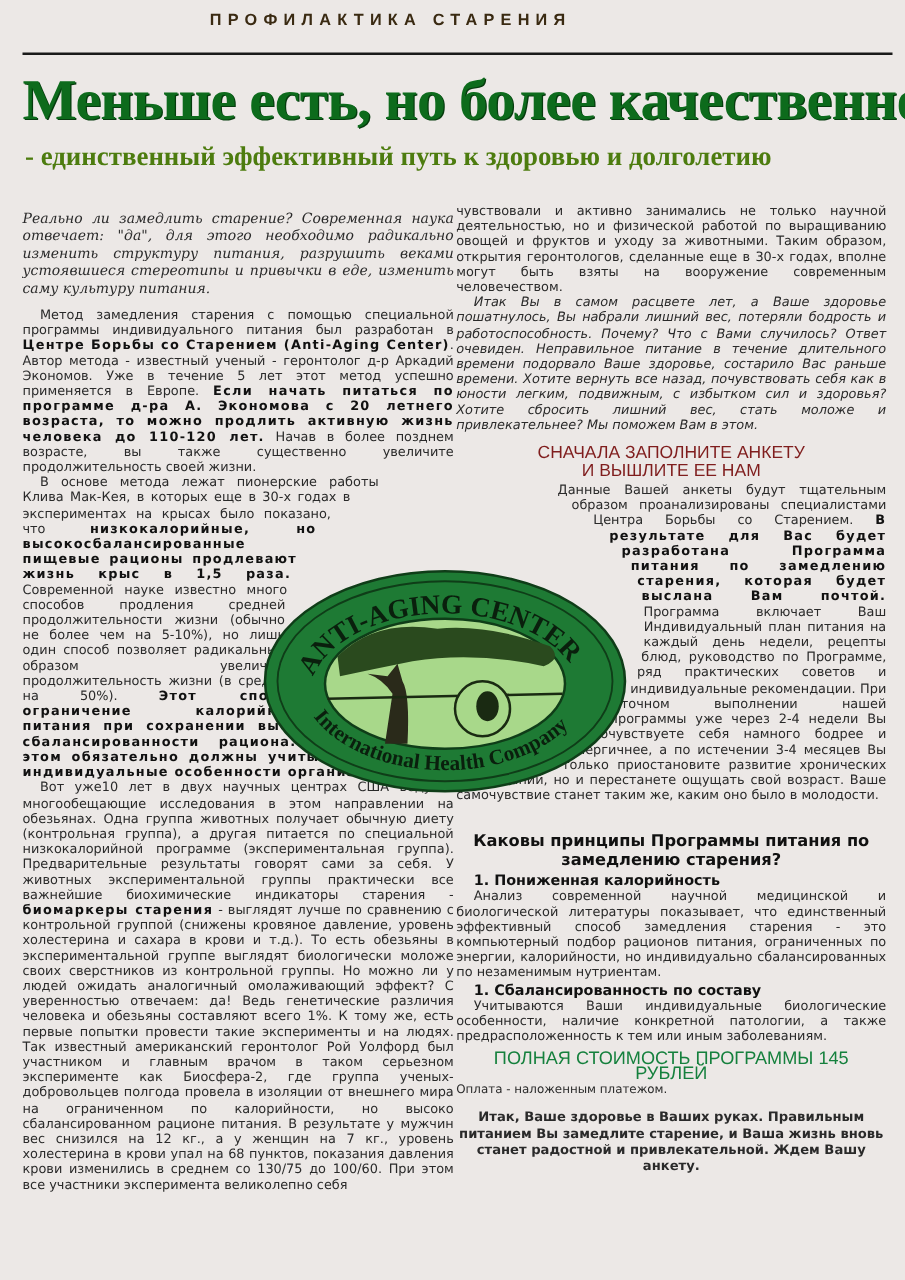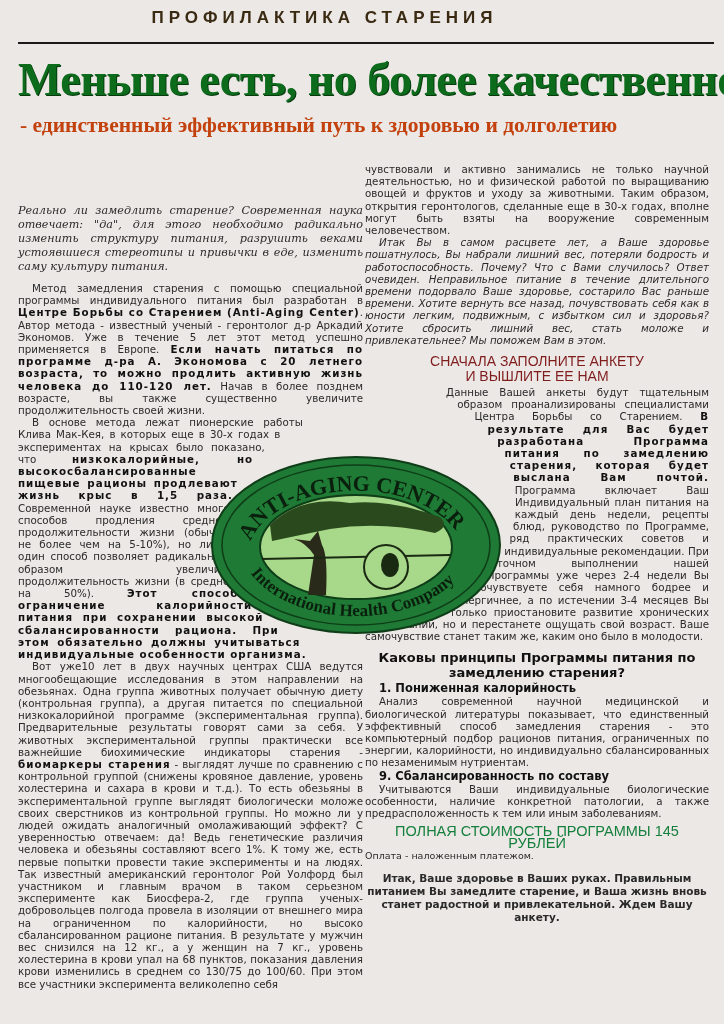--- a/index.html
+++ b/index.html
@@ -4,54 +4,54 @@
 <style>
   html, body { margin:0; padding:0; }
   body {
     width:724px; height:1024px; overflow:hidden;
     background:#ece8e6;
     font-family:"DejaVu Sans", sans-serif;
     color:#2a2a2a;
     position:relative;
   }
   .rubric {
-    position:absolute; left:12px; top:8px; width:625px; text-align:center;
+    position:absolute; left:0; top:8px; width:625px; text-align:center;
     font-family:"Liberation Sans", sans-serif; font-weight:bold;
-    font-size:17px; letter-spacing:5px; color:#3a2a12;
+    font-size:13px; letter-spacing:5px; color:#3a2a12;
   }
   .rule {
     position:absolute; left:18px; top:42px; width:696px; height:2px; background:#1a1a1a;
   }
   .headline {
     position:absolute; left:18px; top:52px; width:700px;
     font-family:"Liberation Serif", serif; font-weight:bold;
     font-size:46px; letter-spacing:-0.5px; color:#0d6b1c;
     white-space:nowrap; line-height:56px;
     text-shadow:1px 1px 0 #063b0e;
   }
   .subhead {
     position:absolute; left:20px; top:112px; width:700px;
     font-family:"Liberation Serif", serif; font-weight:bold;
-    font-size:21.5px; color:#c2410c; white-space:nowrap; line-height:26px;
+    font-size:21.5px; color:#4d7c0f; white-space:nowrap; line-height:26px;
   }
   .col { position:absolute; font-size:10.3px; line-height:12.2px; }
   .col p { margin:0; text-align:justify; }
-  .left-col { left:18px; top:168px; width:345px;margin-top:36px; }
+  .left-col { left:18px; top:168px; width:345px; }
   .right-col { left:365px; top:163px; width:344px; }
   .lead { font-style:italic; font-family:"DejaVu Serif", serif; font-size:11.2px; line-height:14px; margin-bottom:8px !important; }
   .indent { text-indent:14px; }
   b, .bold { font-weight:bold; color:#111; }
   .wide { letter-spacing:1px; }
   .italic { font-style:italic; }
   .center-h {
     text-align:center; font-family:"Liberation Sans", sans-serif;
     font-size:14px; line-height:15px; color:#7f1d1d; margin:8px 0 2px 0;
   }
   .sub-h {
-    text-align:center; font-weight:bold; font-size:13px; line-height:15px; color:#111; margin:8px 0 2px 0;
+    text-align:center; font-weight:bold; font-size:13px; line-height:15px; color:#111; margin:24px 0 2px 0;
   }
   .item-h { font-weight:bold; font-size:11.5px; color:#111; margin:1px 0 0 14px !important; line-height:13px; }
   .price { text-align:center; font-family:"Liberation Sans", sans-serif; font-size:14.5px; color:#15803d; margin-top:6px; }
   .pay { text-align:center; font-size:9.5px; margin-bottom:10px !important; }
   .closing { text-align:center !important; font-weight:bold; font-size:10.5px; line-height:13px; }
   .logo {
     position:absolute; left:210px; top:455px; width:292px; height:180px;
   }
   .shape-float-l { float:right; width:135px; height:195px; shape-outside:ellipse(100% 50% at 100% 50%); }
   .shape-float-r { float:left; width:150px; height:205px; shape-outside:ellipse(100% 50% at 0% 50%); }
@@ -77,21 +77,21 @@
   <p class="indent italic">Итак Вы в самом расцвете лет, а Ваше здоровье пошатнулось, Вы набрали лишний вес, потеряли бодрость и работоспособность. Почему? Что с Вами случилось? Ответ очевиден. Неправильное питание в течение длительного времени подорвало Ваше здоровье, состарило Вас раньше времени. Хотите вернуть все назад, почувствовать себя как в юности легким, подвижным, с избытком сил и здоровья? Хотите сбросить лишний вес, стать моложе и привлекательнее? Мы поможем Вам в этом.</p>
   <div class="center-h">
     <div>СНАЧАЛА ЗАПОЛНИТЕ АНКЕТУ</div>
     <div>И ВЫШЛИТЕ ЕЕ НАМ</div>
   </div>
   <div class="shape-float-r" style="margin-top:26px;"></div>
   <p class="indent"><span>Данные Вашей анкеты будут тщательным образом проанализированы специалистами Центра Борьбы со Старением. </span><span class="bold wide">В результате для Вас будет разработана Программа питания по замедлению старения, которая будет выслана Вам почтой.</span><span> Программа включает Ваш Индивидуальный план питания на каждый день недели, рецепты блюд, руководство по Программе, ряд практических советов и индивидуальные рекомендации. При точном выполнении нашей Программы уже через 2-4 недели Вы почувствуете себя намного бодрее и энергичнее, а по истечении 3-4 месяцев Вы не только приостановите развитие хронических заболеваний, но и перестанете ощущать свой возраст. Ваше самочувствие станет таким же, каким оно было в молодости.</span></p>
   <div class="sub-h">Каковы принципы Программы питания по замедлению старения?</div>
   <p class="item-h">1. Пониженная калорийность</p>
   <p class="indent">Анализ современной научной медицинской и биологической литературы показывает, что единственный эффективный способ замедления старения - это компьютерный подбор рационов питания, ограниченных по энергии, калорийности, но индивидуально сбалансированных по незаменимым нутриентам.</p>
-  <p class="item-h">9. Сбалансированность по составу</p>
+  <p class="item-h">1. Сбалансированность по составу</p>
   <p class="indent">Учитываются Ваши индивидуальные биологические особенности, наличие конкретной патологии, а также предрасположенность к тем или иным заболеваниям.</p>
   <div class="price">ПОЛНАЯ СТОИМОСТЬ ПРОГРАММЫ 145 РУБЛЕЙ</div>
   <p class="pay">Оплата - наложенным платежом.</p>
   <p class="closing">Итак, Ваше здоровье в Ваших руках. Правильным питанием Вы замедлите старение, и Ваша жизнь вновь станет радостной и привлекательной. Ждем Вашу анкету.</p>
 </div>
 
 <div class="logo">
   <svg width="292" height="180" viewBox="0 0 292 180">
     <defs>
       <path id="arcTop" d="M 38 108 A 108 66 0 0 1 254 96"></path>

